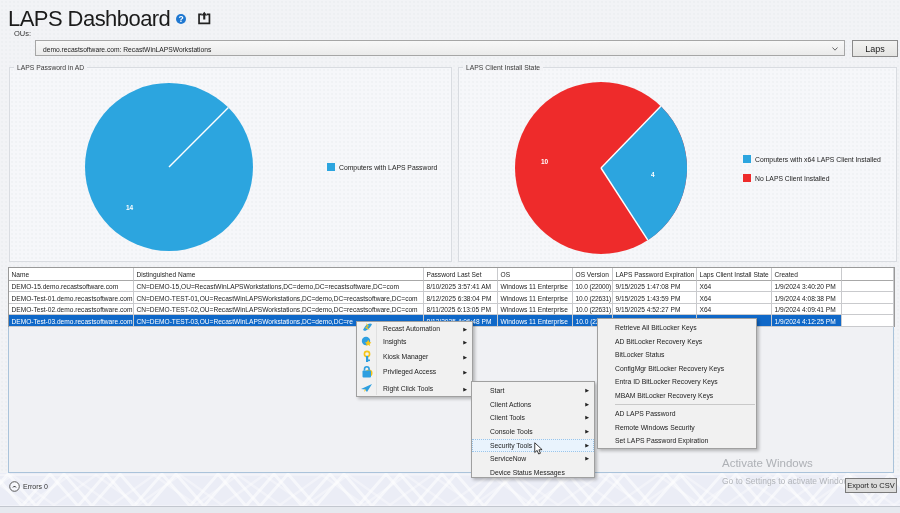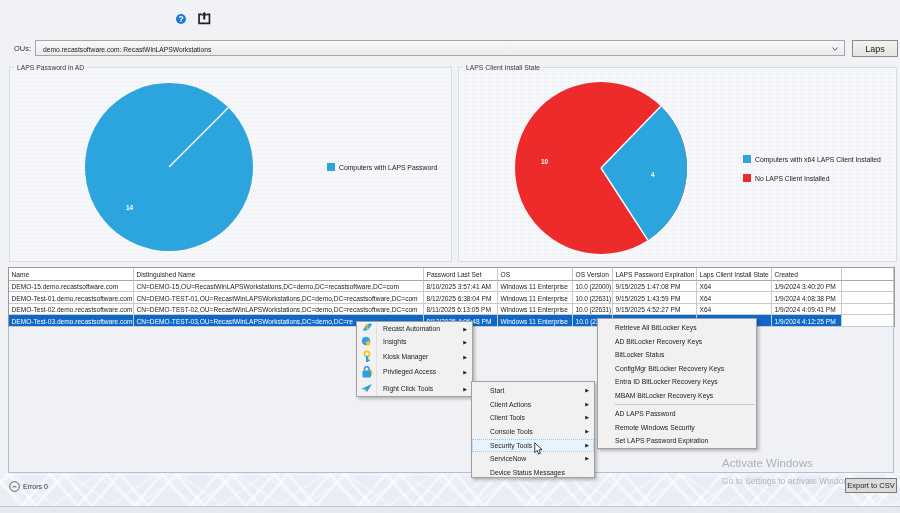--- a/index.html
+++ b/index.html
@@ -1,21 +1,21 @@
 <!DOCTYPE html>
 <html><head>
 <meta charset="utf-8">
 <style>
   html,body{margin:0;padding:0;}
   body{width:900px;height:513px;overflow:hidden;font-family:"Liberation Sans",sans-serif;}
   #page{position:relative;width:900px;height:513px;overflow:hidden;
     background:radial-gradient(circle,#e7e9ed 0.6px,rgba(0,0,0,0) 0.8px) 0 0/4px 4px,#F2F3F6;}
   .abs{position:absolute;}
   .title{left:8px;top:6px;font-size:22px;color:#1b1b1b;letter-spacing:-0.55px;}
-  .ous{left:14px;top:44px;font-size:7.5px;color:#333;}
+  .ous{left:14px;top:29px;font-size:7.5px;color:#333;}
   .combo{left:35px;top:40px;width:810px;height:16px;box-sizing:border-box;
     border:1px solid #a6a6a6;background:linear-gradient(#f8f8f8,#ebebeb);}
   .combo .txt{position:absolute;left:7px;top:4.5px;font-size:6.7px;color:#222;}
   .btn{box-sizing:border-box;border:1px solid #8a8a8a;background:linear-gradient(#f3f3f2,#e4e4e2);
     text-align:center;color:#222;}
   #scan{left:852px;top:40px;width:46px;height:17px;font-size:9px;line-height:16px;}
   #export{left:845px;top:478px;width:52px;height:15px;font-size:7.5px;line-height:14px;background:#dcdcdc;border-color:#7a7a7a;}
   .gbox{box-sizing:border-box;border:1px solid #d9dce1;background:radial-gradient(circle,#e9ebef 0.6px,rgba(0,0,0,0) 0.8px) 0 0/4px 4px,#F6F7FA;}
   .gbl{position:absolute;top:-4.5px;left:4px;font-size:6.8px;color:#3a3a3a;background:#F2F3F6;padding:0 3px;}
   #gb1{left:9px;top:67px;width:443px;height:195px;}
@@ -54,20 +54,21 @@
   #m2{left:471px;top:381px;width:124px;height:97px;}
   #m2 .mi{height:13.7px;line-height:13.7px;padding-left:18px;}
   #m3{left:597px;top:318px;width:160px;height:131px;}
   #m3 .mi{height:13.5px;line-height:13.5px;padding-left:17px;}
   .msep{height:1px;background:#c9c9c9;margin:2px 1px 2px 17px;}
   .hil{background:#e9f3fd;outline:1px dotted #9cc5e8;outline-offset:-1px;}
 </style>
 </head>
 <body>
 <div id="page">
+  <div class="abs title">LAPS Dashboard</div>
 
   <svg class="abs" style="left:176px;top:14px" width="10" height="10" viewBox="0 0 10 10">
     <circle cx="5" cy="5" r="5" fill="#1f78d1"></circle>
     <text x="5.1" y="7.9" font-size="8.5" font-family="Liberation Sans, sans-serif" font-weight="bold" fill="#fff" text-anchor="middle">?</text>
   </svg>
 
   <svg class="abs" style="left:197px;top:11px" width="15" height="14" viewBox="0 0 15 14">
     <path d="M1.2 2.6 H4.8 V4.2 H2.9 V11.6 H11.6 V4.2 H9.7 V2.6 H13.3 V13.2 H1.2 Z" fill="#222"></path>
     <path d="M7.25 0.8 L10.2 4.4 H8.3 V8.6 H6.2 V4.4 H4.3 Z" fill="#222"></path>
   </svg>

